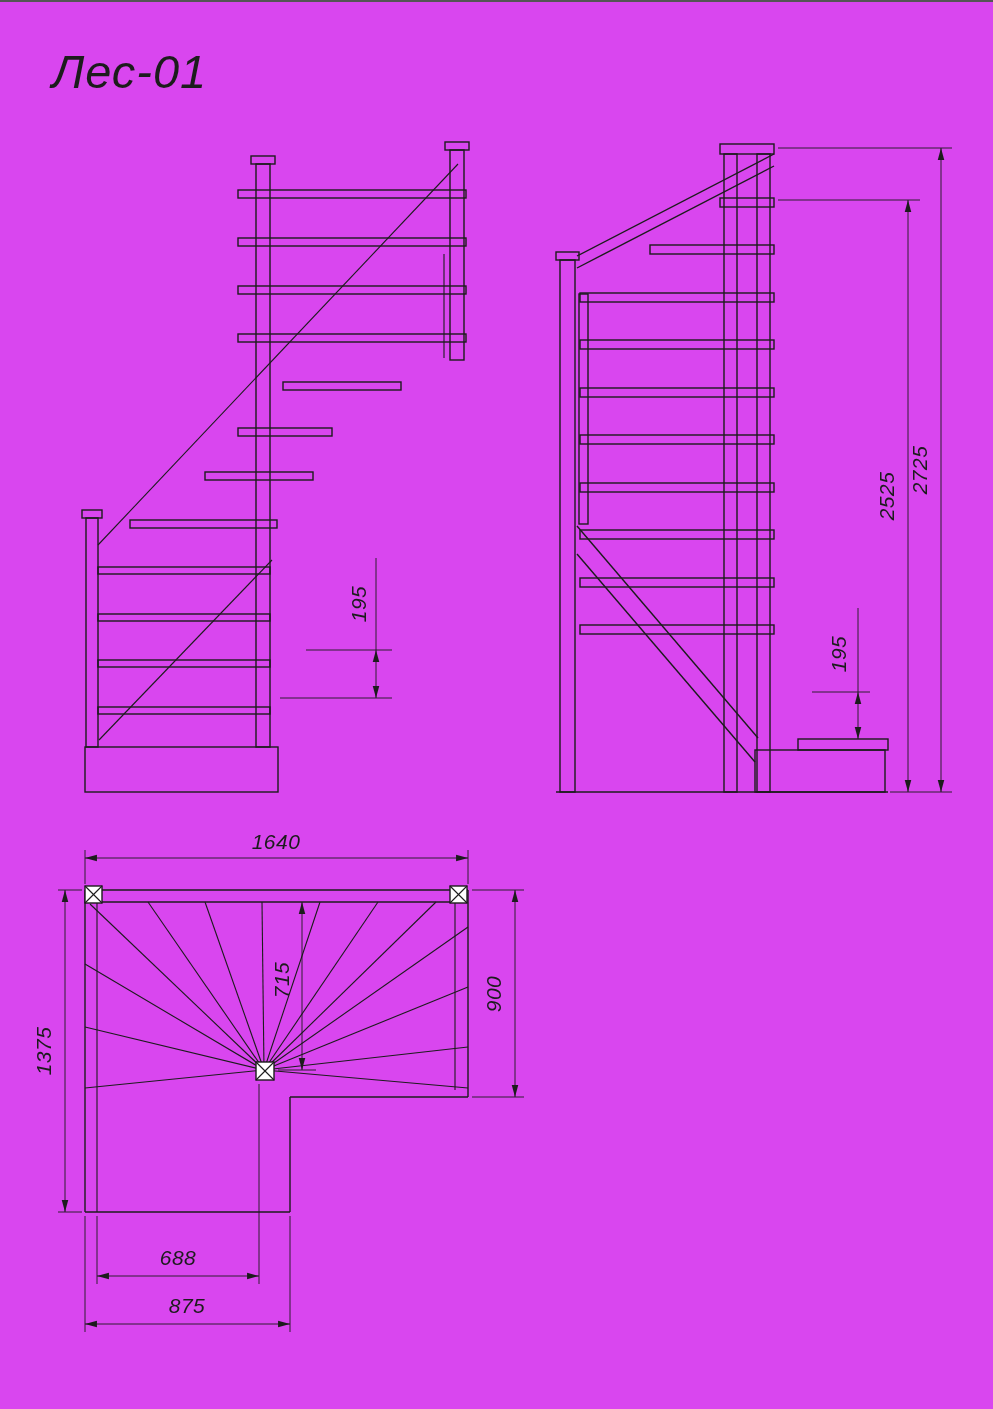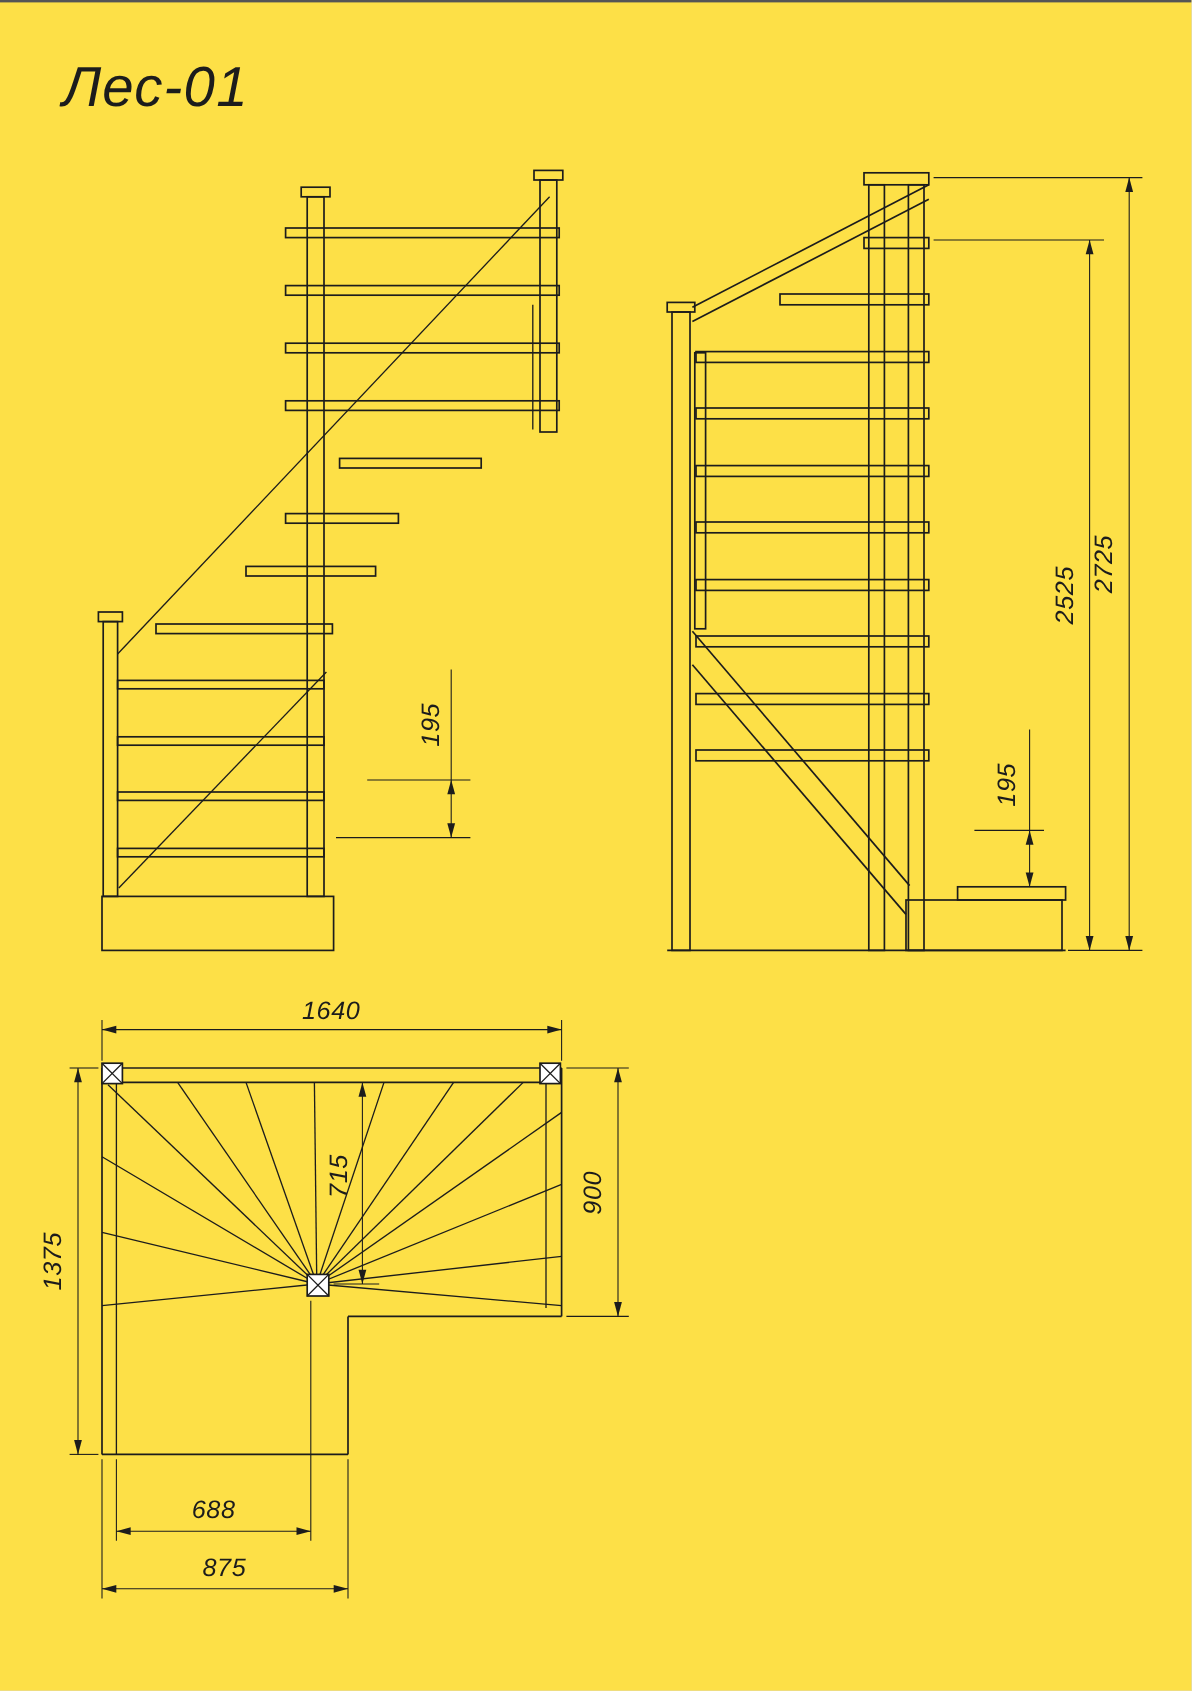--- a/index.html
+++ b/index.html
@@ -1,17 +1,17 @@
 <!DOCTYPE html>
 <html><head>
 <meta charset="utf-8">
 <style>
   html,body{margin:0;padding:0;background:#d9d9d9;}
   .sheet{
-    width:993px;height:1409px;background:#fde047;position:relative;
+    width:993px;height:1409px;background:#d946ef;position:relative;
     font-family:"Liberation Sans", sans-serif;overflow:hidden;
     border-top:2px solid #555;
     box-sizing:border-box;
   }
   svg{display:block;}
   .geo{stroke:#1c1c1c;stroke-width:1.4;fill:none;}
   .geo-thin{stroke:#1c1c1c;stroke-width:1.1;fill:none;}
   .dim{stroke:#1c1c1c;stroke-width:0.9;fill:none;}
   .masked{stroke:#1c1c1c;stroke-width:1.4;fill:#ffffff;}
   .dim-text{

